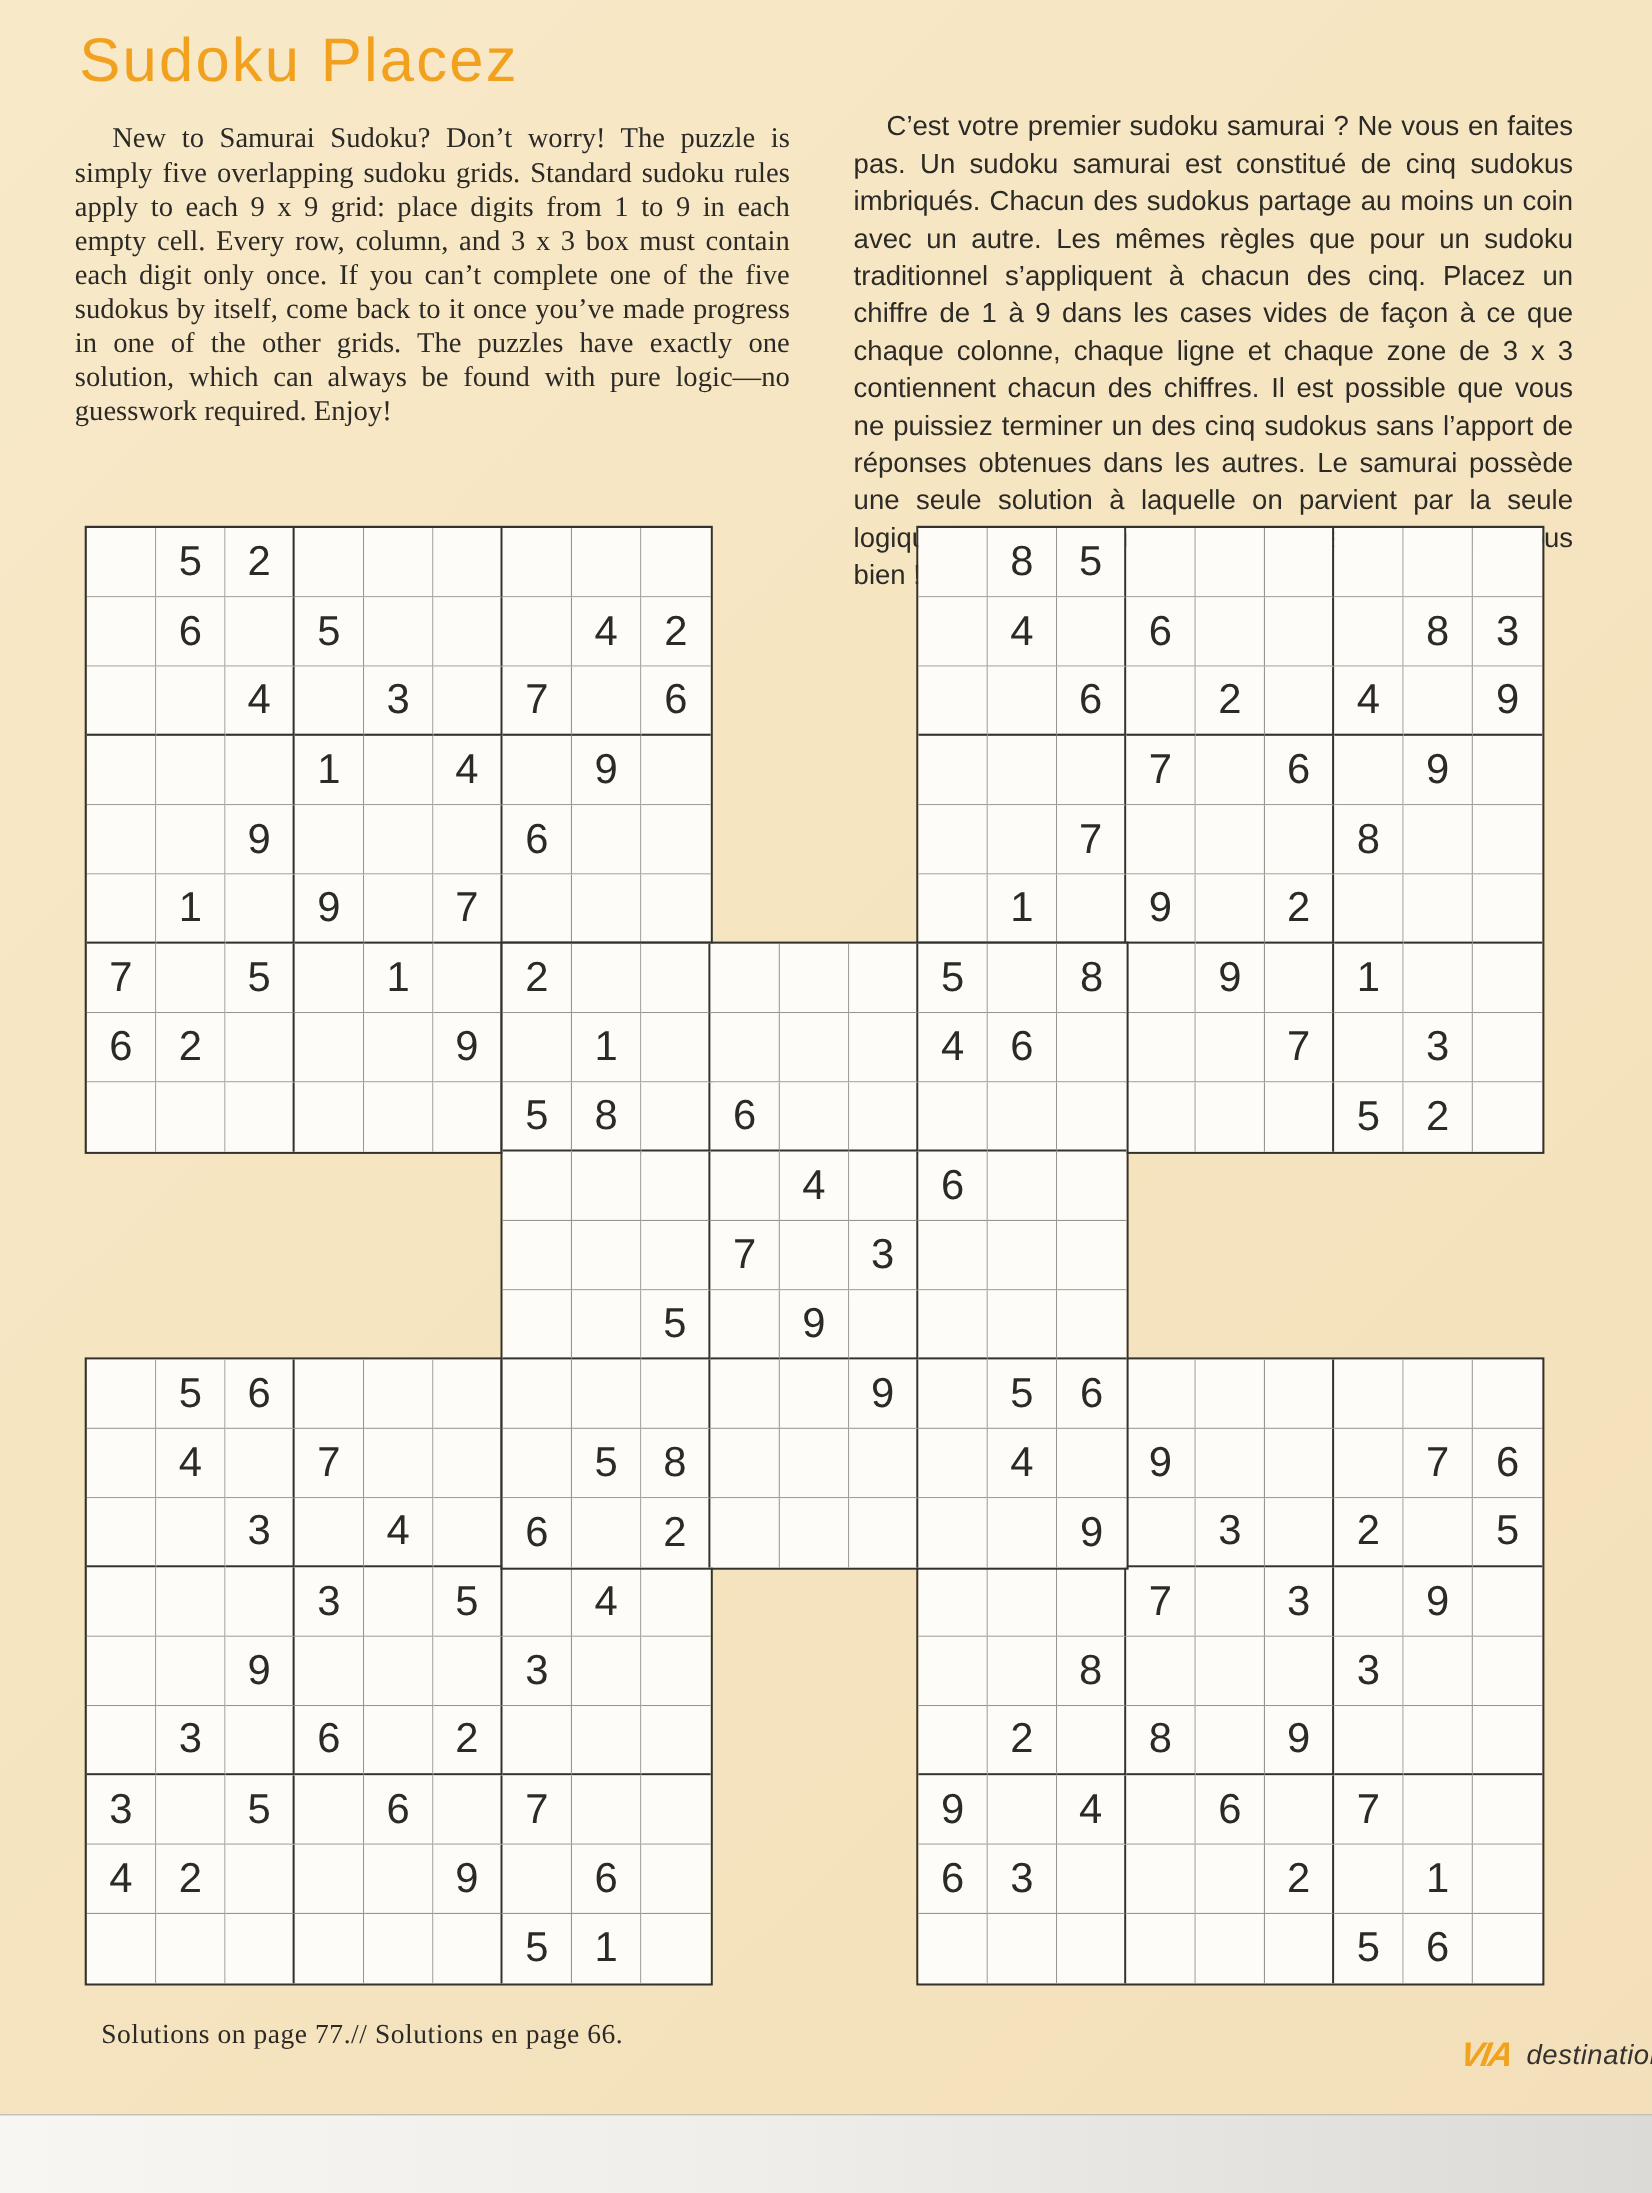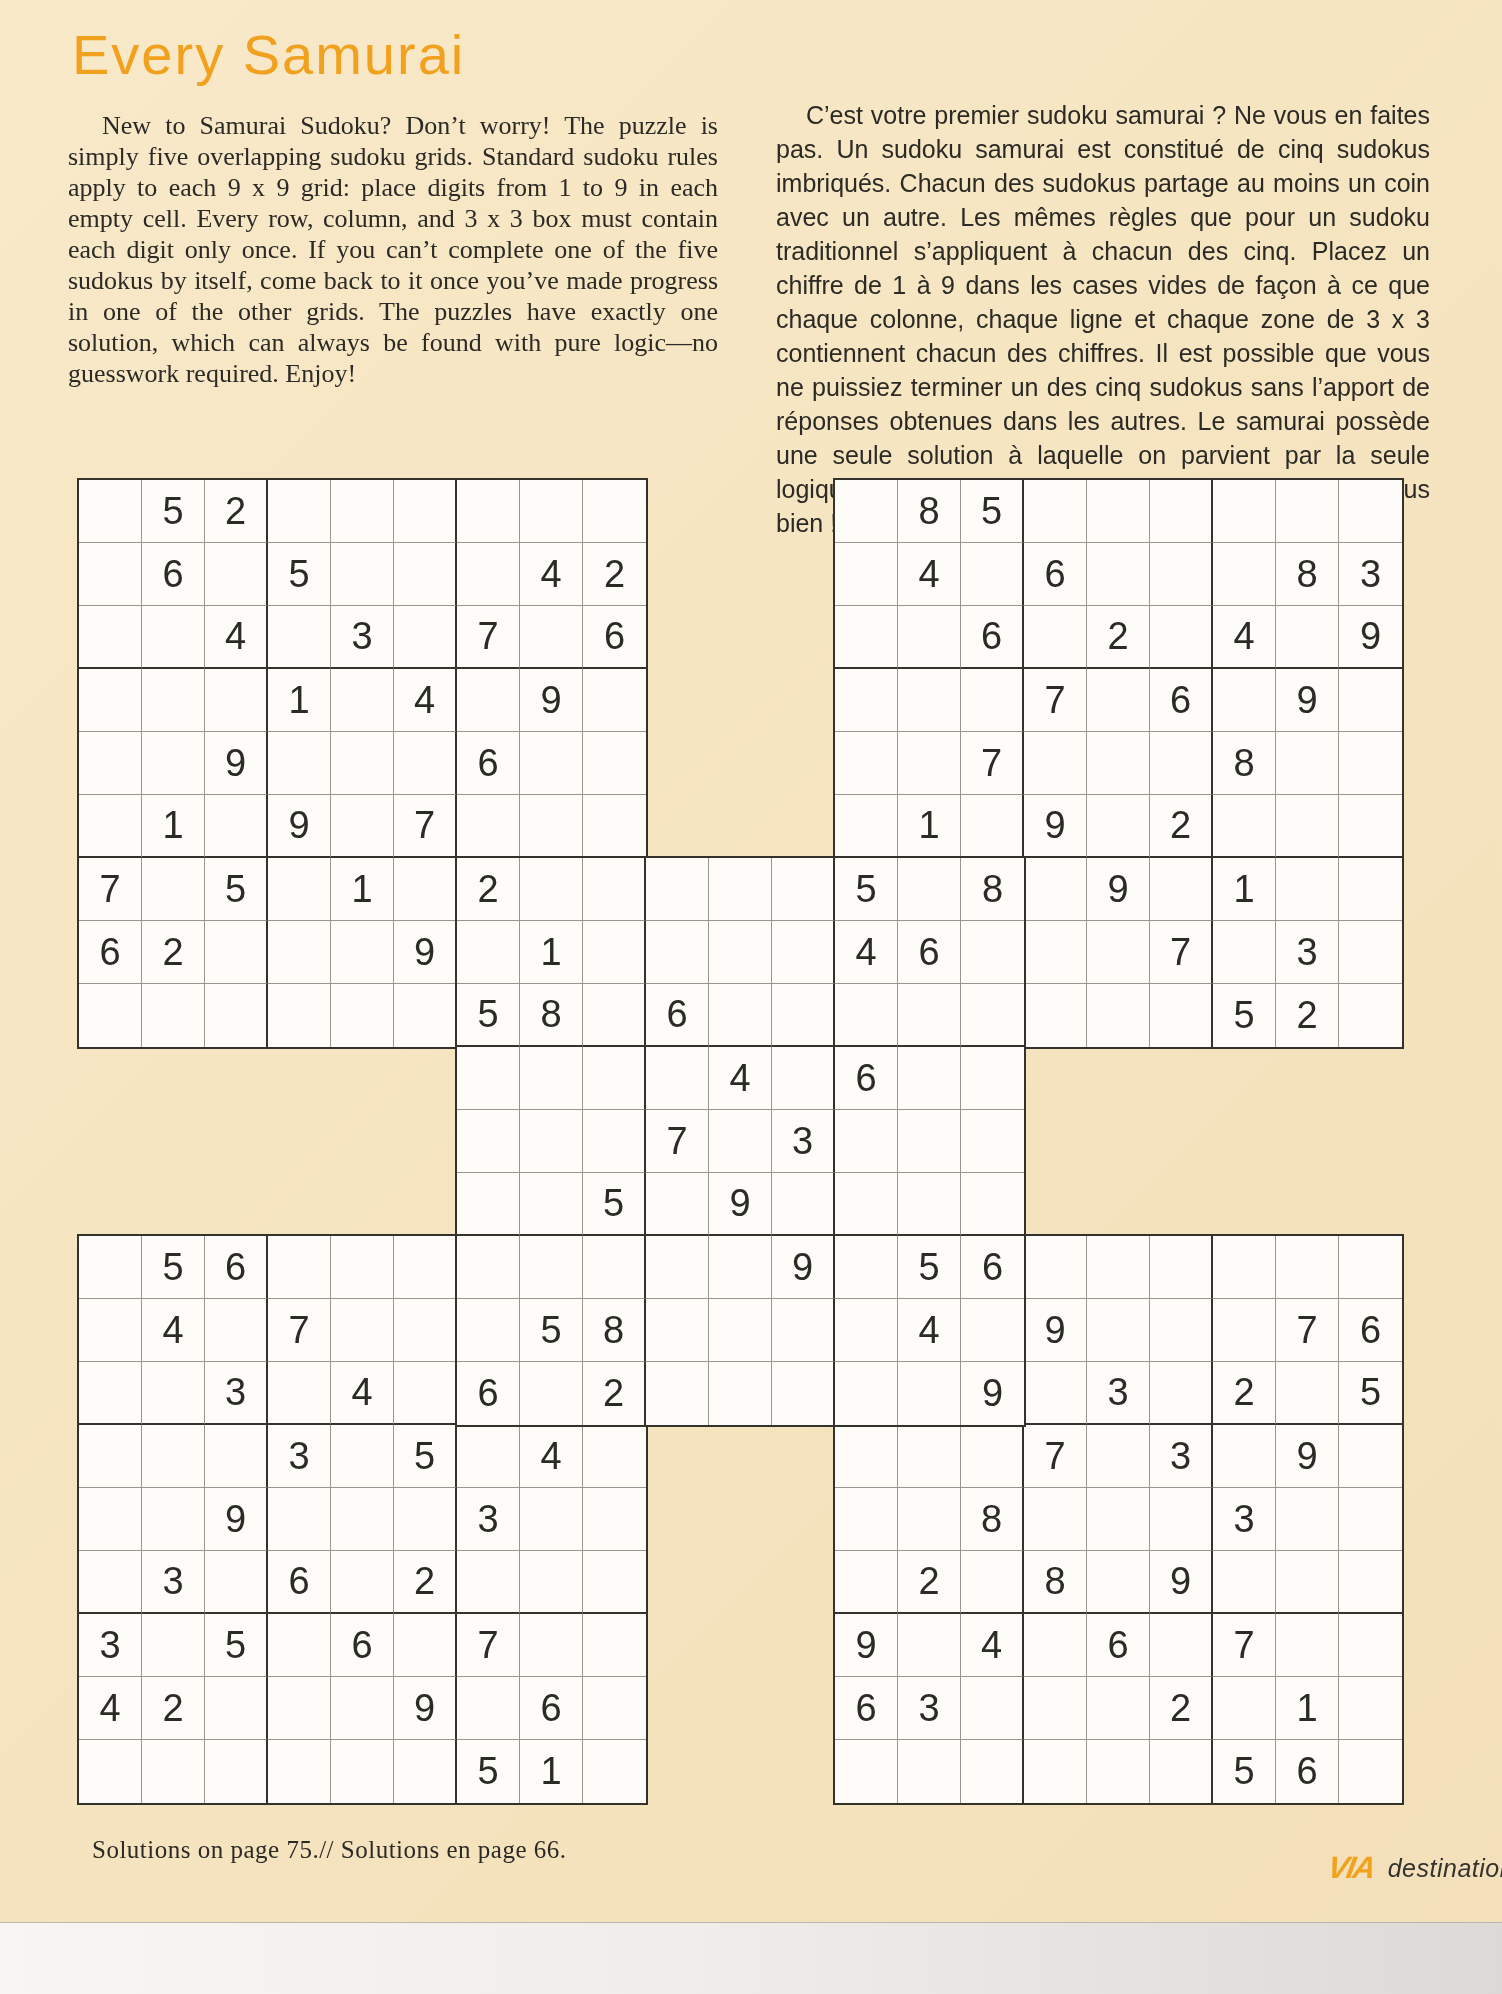--- a/index.html
+++ b/index.html
@@ -72,21 +72,21 @@
     position:absolute;left:0;top:1922px;width:1502px;height:72px;
     background:linear-gradient(90deg,#f7f6f3 0%,#efeeeb 45%,#dbdad7 100%);
     border-top:1px solid #b9b7b2;
   }
 </style>
 </head>
 <body>
 
 <div class="page">
 
-  <h1 class="page-title">Every Samurai</h1>
+  <h1 class="page-title">Sudoku Placez</h1>
 
   <p class="intro-en">New to Samurai Sudoku? Don’t worry! The puzzle is simply five overlapping sudoku grids. Standard sudoku rules apply to each 9 x 9 grid: place digits from 1 to 9 in each empty cell. Every row, column, and 3 x 3 box must contain each digit only once. If you can’t complete one of the five sudokus by itself, come back to it once you’ve made progress in one of the other grids. The puzzles have exactly one solution, which can always be found with pure logic—no guesswork required. Enjoy!</p>
 
   <p class="intro-fr">C’est votre premier sudoku samurai ? Ne vous en faites pas. Un sudoku samurai est constitué de cinq sudokus imbriqués. Chacun des sudokus partage au moins un coin avec un autre. Les mêmes règles que pour un sudoku traditionnel s’appliquent à chacun des cinq. Placez un chiffre de 1 à 9 dans les cases vides de façon à ce que chaque colonne, chaque ligne et chaque zone de 3 x 3 contiennent chacun des chiffres. Il est possible que vous ne puissiez terminer un des cinq sudokus sans l’apport de réponses obtenues dans les autres. Le samurai possède une seule solution à laquelle on parvient par la seule logique. Aucune devinette n’est nécessaire. Amusez-vous bien !</p>
 
   <div class="samurai">
     <div class="grid" style="left: 0px; top: 0px;">
         <div class="cell"></div>
         <div class="cell">5</div>
         <div class="cell b-r">2</div>
@@ -496,21 +496,21 @@
         <div class="cell b-r nb">2</div>
         <div class="cell nb"></div>
         <div class="cell nb"></div>
         <div class="cell b-r nb"></div>
         <div class="cell nb"></div>
         <div class="cell nb"></div>
         <div class="cell nr nb">9</div>
       </div>
   </div>
 
-  <p class="solutions-note">Solutions on page 75.// Solutions en page 66.</p>
+  <p class="solutions-note">Solutions on page 77.// Solutions en page 66.</p>
 
   <div class="brand">
     <span class="via-logo">VIA</span>
     <span class="brand-name">destinations</span>
   </div>
 
   <div class="bottom-strip"></div>
 
 </div>
 

